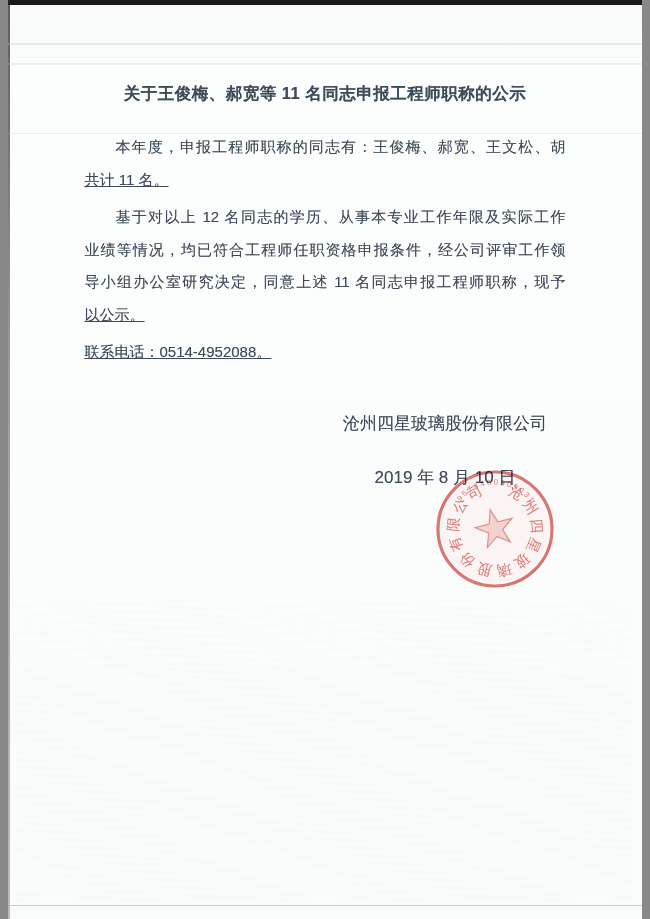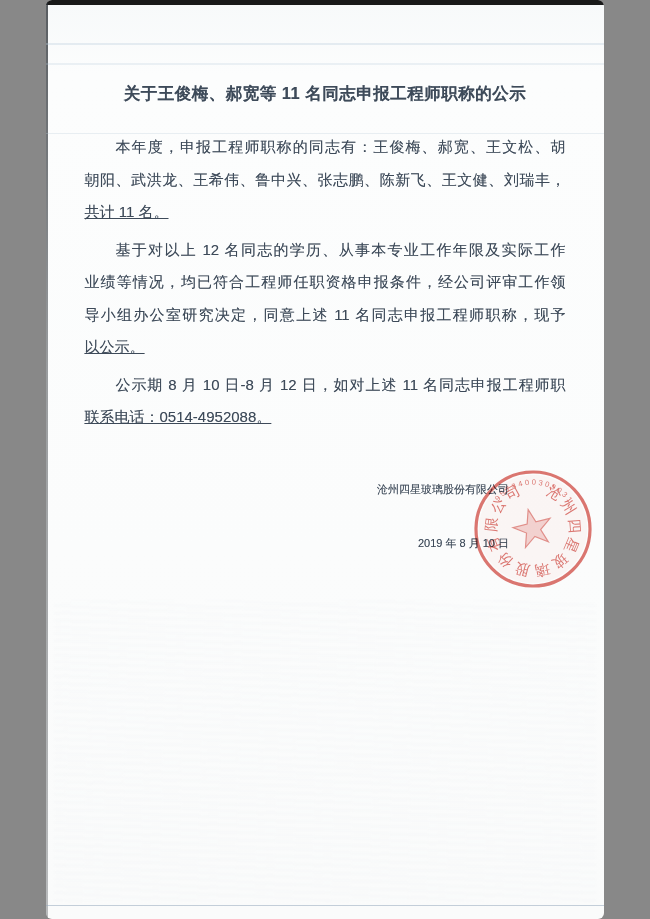--- a/index.html
+++ b/index.html
@@ -1,23 +1,22 @@
 <!DOCTYPE html>
 <html><head>
 <meta charset="utf-8">
 <style>
   html,body{margin:0;padding:0;background:#888;}
   .page{
     position:relative;
-    width:558px;height:919px;
+    width:634px;height:919px;
     margin:0 auto;
     background:linear-gradient(180deg,#f7f9fa 0%,#fcfdfd 8%,#fbfcfc 60%,#fafbfb 100%);
     font-family:"Liberation Sans","DejaVu Sans",sans-serif;
     overflow:hidden;
-    border-radius:6px;
   }
   
   .scan-top-bar{position:absolute;top:0;left:0;width:100%;height:5px;}
   .scan-left-edge{position:absolute;top:0;left:0;width:2px;height:100%;
     background:linear-gradient(180deg,rgba(35,40,45,.75) 0%,rgba(35,40,45,.45) 40%,rgba(35,40,45,.30) 100%);}
   .streak{position:absolute;left:0;width:100%;pointer-events:none;}
   .streak.s1{top:43px;height:2px;background:rgba(185,205,220,.35);}
   .streak.s2{top:63px;height:2px;background:rgba(185,205,220,.25);}
   .streak.s3{top:133px;height:1px;background:rgba(185,205,220,.30);}
   .streak.s4{top:905px;height:1px;background:rgba(150,170,190,.55);}
@@ -45,22 +44,22 @@
     line-height:32.5px;
     text-align:justify;text-align-last:justify;
     text-justify:inter-character;
     white-space:normal;
   }
   .line.first{text-indent:31px;}
   .line.last{text-align-last:left;text-decoration:underline;}
   .signature{
     width:max-content;
     margin:45px 95px 0 auto;
-    text-align:right;
-    font-size:11px;
+    text-align:center;
+    font-size:17px;
     text-shadow:0 0 .6px rgba(61,74,89,.45);
   }
   .signature .company{line-height:20px;}
   .signature .date{line-height:20px;margin-top:34px;}
   
   .seal{
     position:absolute;left:407px;top:449px;width:160px;height:160px;
     mix-blend-mode:multiply;opacity:.85;filter:blur(.3px);
     pointer-events:none;
   }
@@ -78,31 +77,29 @@
   <div class="streak s3"></div>
   <div class="streak s4"></div>
   <div class="bleed-through"></div>
 
   <div class="doc" style="color: rgb(61, 74, 89);">
     <div class="title">关于王俊梅、郝宽等 11 名同志申报工程师职称的公示</div>
 
     <div class="body-text">
         <div class="para">
           <div class="line first">本年度，申报工程师职称的同志有：王俊梅、郝宽、王文松、胡</div>
-          <div class="line">朝阳、武洪龙、王希伟、鲁中兴、张志鹏、陈新飞、王文健、刘瑞丰，</div>
           <div class="line last">共计 11 名。</div>
         </div>
         <div class="para">
           <div class="line first">基于对以上 12 名同志的学历、从事本专业工作年限及实际工作</div>
           <div class="line">业绩等情况，均已符合工程师任职资格申报条件，经公司评审工作领</div>
           <div class="line">导小组办公室研究决定，同意上述 11 名同志申报工程师职称，现予</div>
           <div class="line last">以公示。</div>
         </div>
         <div class="para">
-          <div class="line first">公示期 8 月 10 日-8 月 12 日，如对上述 11 名同志申报工程师职</div>
           <div class="line last">联系电话：0514-4952088。</div>
         </div>
       </div>
 
     <div class="signature">
       <div class="company">沧州四星玻璃股份有限公司</div>
       <div class="date">2019 年 8 月 10 日</div>
     </div>
   </div>
 

